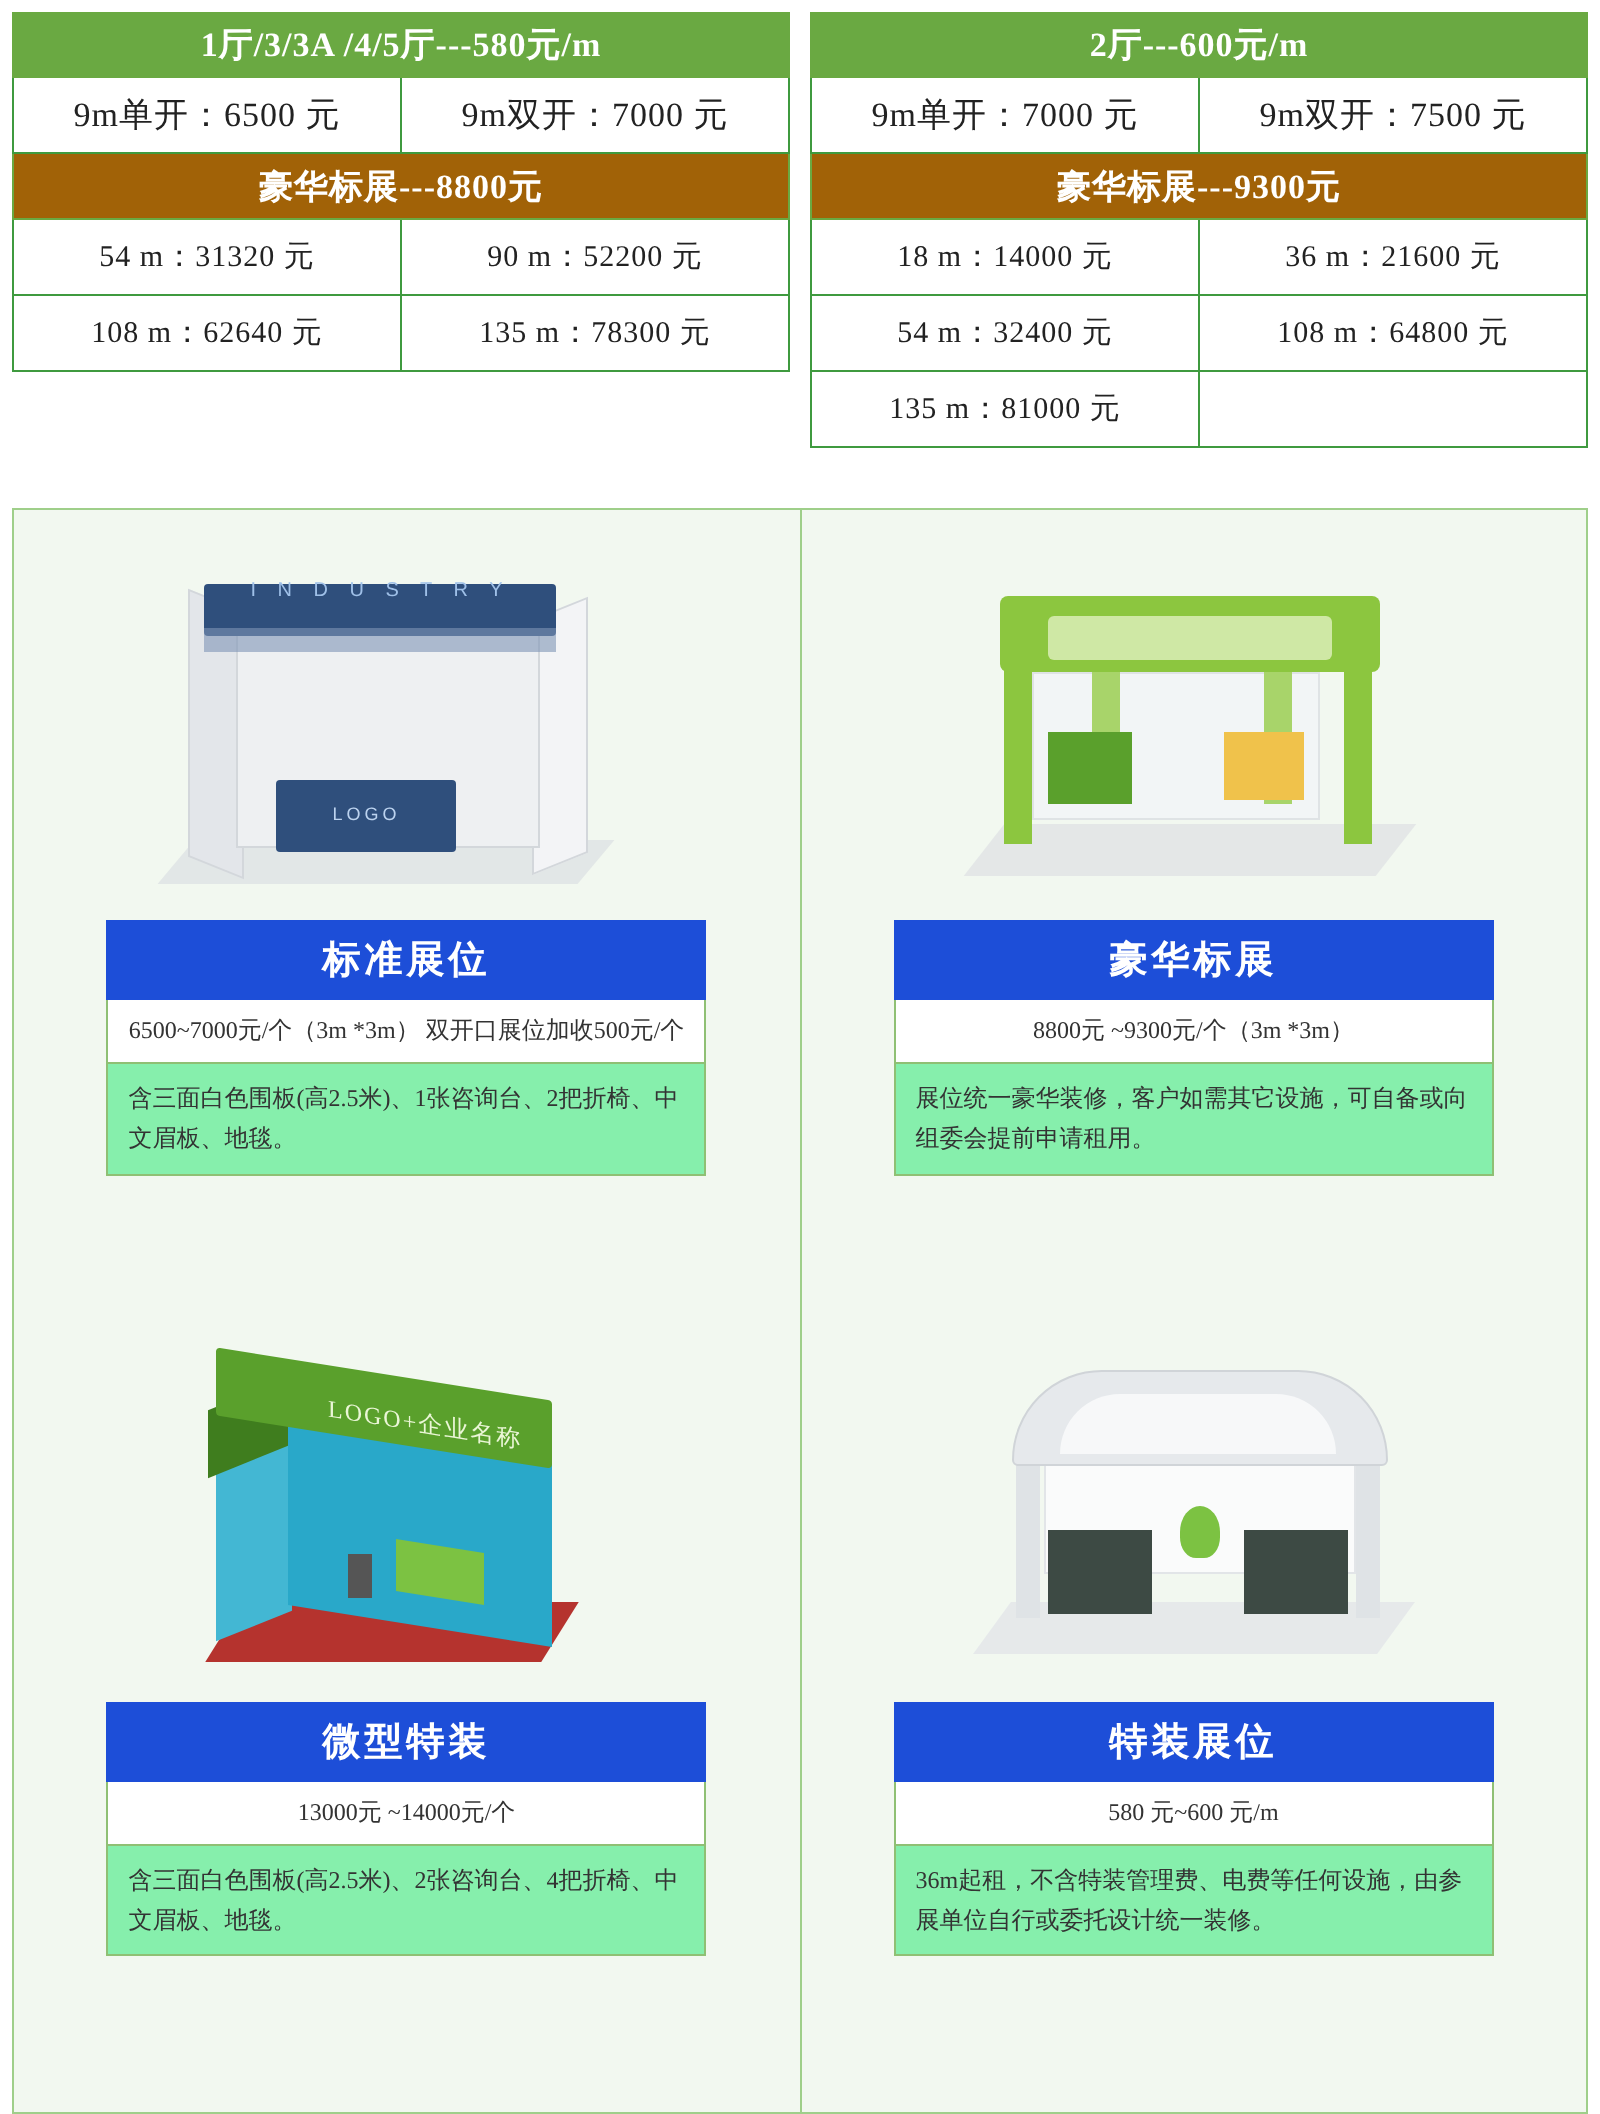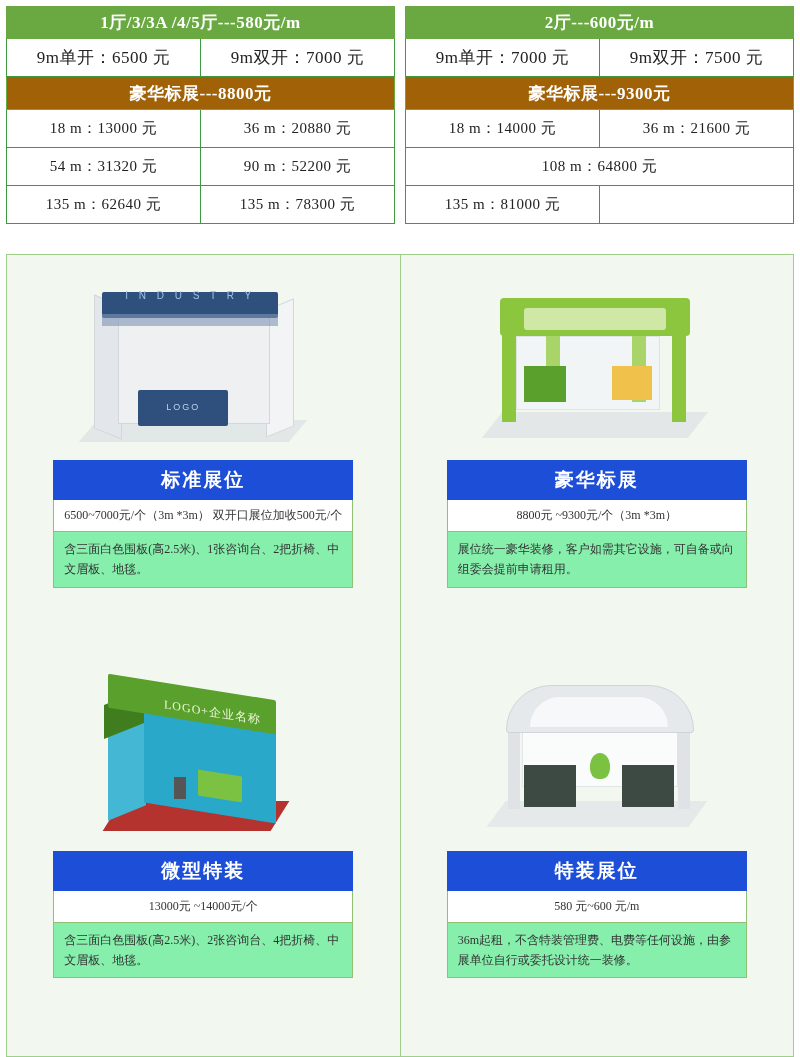--- a/index.html
+++ b/index.html
@@ -176,49 +176,46 @@
         <div class="cell hdr">1厅/3/3A /4/5厅---580元/m</div>
       </div>
       <div class="trow">
         <div class="cell big">9m单开：6500 元</div>
         <div class="cell big">9m双开：7000 元</div>
       </div>
       <div class="trow">
         <div class="cell hdr2">豪华标展---8800元</div>
       </div>
       <div class="trow">
-        <div class="cell">18 m：13000 元</div>
-        <div class="cell">36 m：20880 元</div>
-      </div>
-      <div class="trow">
         <div class="cell">54 m：31320 元</div>
         <div class="cell">90 m：52200 元</div>
       </div>
       <div class="trow">
-        <div class="cell">135 m：62640 元</div>
+        <div class="cell">108 m：62640 元</div>
         <div class="cell">135 m：78300 元</div>
       </div>
     </div>
 
     <div class="tbl">
       <div class="trow">
         <div class="cell hdr">2厅---600元/m</div>
       </div>
       <div class="trow">
         <div class="cell big">9m单开：7000 元</div>
         <div class="cell big">9m双开：7500 元</div>
       </div>
       <div class="trow">
         <div class="cell hdr2">豪华标展---9300元</div>
       </div>
       <div class="trow">
         <div class="cell">18 m：14000 元</div>
         <div class="cell">36 m：21600 元</div>
       </div>
       <div class="trow">
+        <div class="cell">54 m：32400 元</div>
         <div class="cell">108 m：64800 元</div>
       </div>
       <div class="trow">
         <div class="cell">135 m：81000 元</div>
         <div class="cell empty"></div>
       </div>
     </div>
 
   </div>
 

